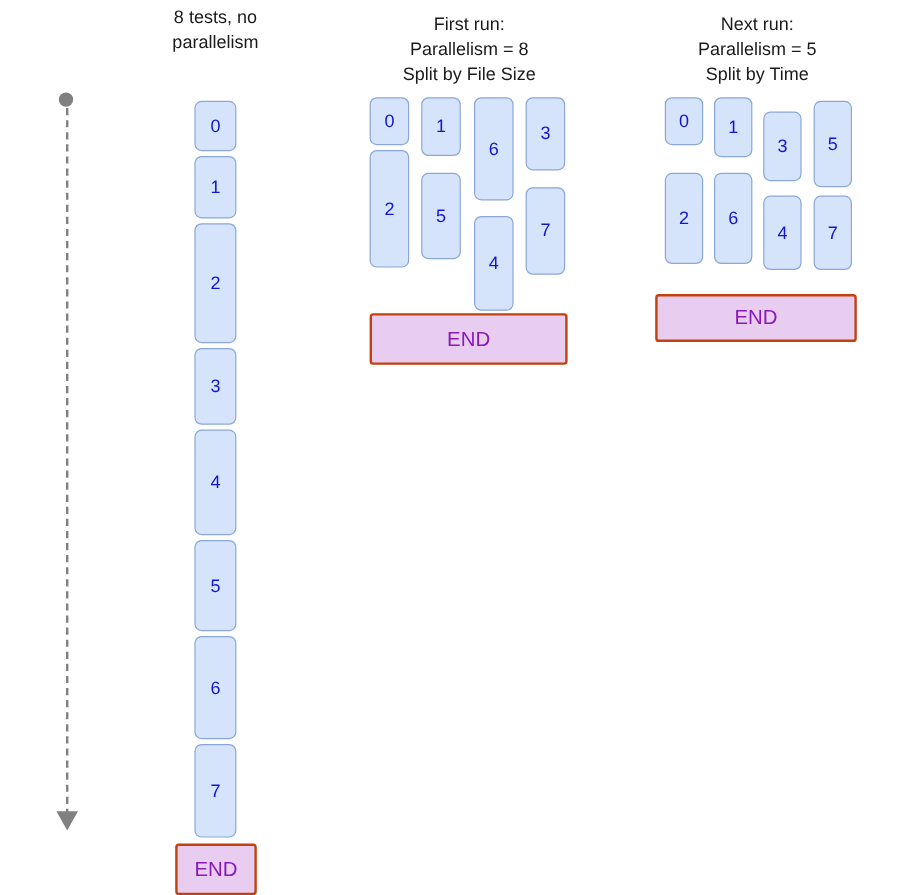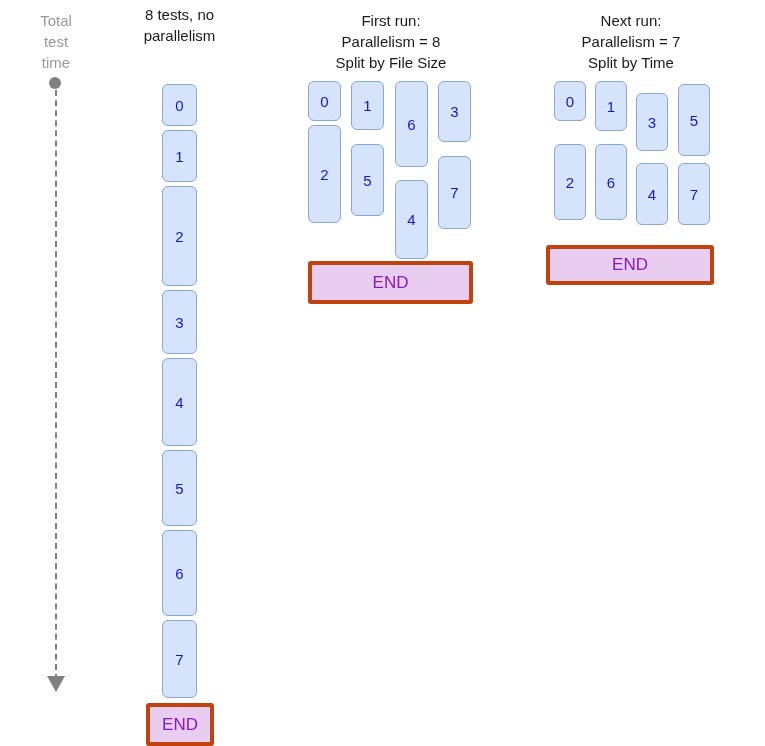--- a/index.html
+++ b/index.html
@@ -72,37 +72,34 @@
     color: #1515cf;
     font-size: 15px;
     display: flex;
     align-items: center;
     justify-content: center;
     box-sizing: border-box;
   }
   .end-block {
     position: absolute;
     background: #e9cdf0;
-    border: 4px solid #c2410c;
+    border: 2px solid #c2410c;
     border-radius: 3px;
     color: #8a19ba;
     font-size: 17px;
     display: flex;
     align-items: center;
     justify-content: center;
     box-sizing: border-box;
   }
 </style>
 </head>
 <body>
 
 <div class="stage">
-  <div class="axis-label">Total
-test
-time</div>
   <div class="axis-dot"></div>
   <div class="axis-line"></div>
   <div class="axis-arrow"></div>
   <div id="columns-root">
       <div class="col-title" style="left: 108px; top: 4px; width: 143px;">8 tests, no
 parallelism</div>
       <div class="block" style="left: 162px; top: 84px; width: 35px; height: 42px;">0</div>
       <div class="block" style="left: 162px; top: 130px; width: 35px; height: 52px;">1</div>
       <div class="block" style="left: 162px; top: 186px; width: 35px; height: 100px;">2</div>
       <div class="block" style="left: 162px; top: 290px; width: 35px; height: 64px;">3</div>
@@ -117,21 +114,21 @@
       <div class="block" style="left: 308px; top: 81px; width: 33px; height: 40px;">0</div>
       <div class="block" style="left: 308px; top: 125px; width: 33px; height: 98px;">2</div>
       <div class="block" style="left: 351px; top: 81px; width: 33px; height: 49px;">1</div>
       <div class="block" style="left: 351px; top: 144px; width: 33px; height: 72px;">5</div>
       <div class="block" style="left: 395px; top: 81px; width: 33px; height: 86px;">6</div>
       <div class="block" style="left: 395px; top: 180px; width: 33px; height: 79px;">4</div>
       <div class="block" style="left: 438px; top: 81px; width: 33px; height: 61px;">3</div>
       <div class="block" style="left: 438px; top: 156px; width: 33px; height: 73px;">7</div>
       <div class="end-block" style="left: 308px; top: 261px; width: 165px; height: 43px;">END</div>
       <div class="col-title" style="left: 550px; top: 10px; width: 162px;">Next run:
-Parallelism = 7
+Parallelism = 5
 Split by Time</div>
       <div class="block" style="left: 554px; top: 81px; width: 32px; height: 40px;">0</div>
       <div class="block" style="left: 554px; top: 144px; width: 32px; height: 76px;">2</div>
       <div class="block" style="left: 595px; top: 81px; width: 32px; height: 50px;">1</div>
       <div class="block" style="left: 595px; top: 144px; width: 32px; height: 76px;">6</div>
       <div class="block" style="left: 636px; top: 93px; width: 32px; height: 58px;">3</div>
       <div class="block" style="left: 636px; top: 163px; width: 32px; height: 62px;">4</div>
       <div class="block" style="left: 678px; top: 84px; width: 32px; height: 72px;">5</div>
       <div class="block" style="left: 678px; top: 163px; width: 32px; height: 62px;">7</div>
       <div class="end-block" style="left: 546px; top: 245px; width: 168px; height: 40px;">END</div>

